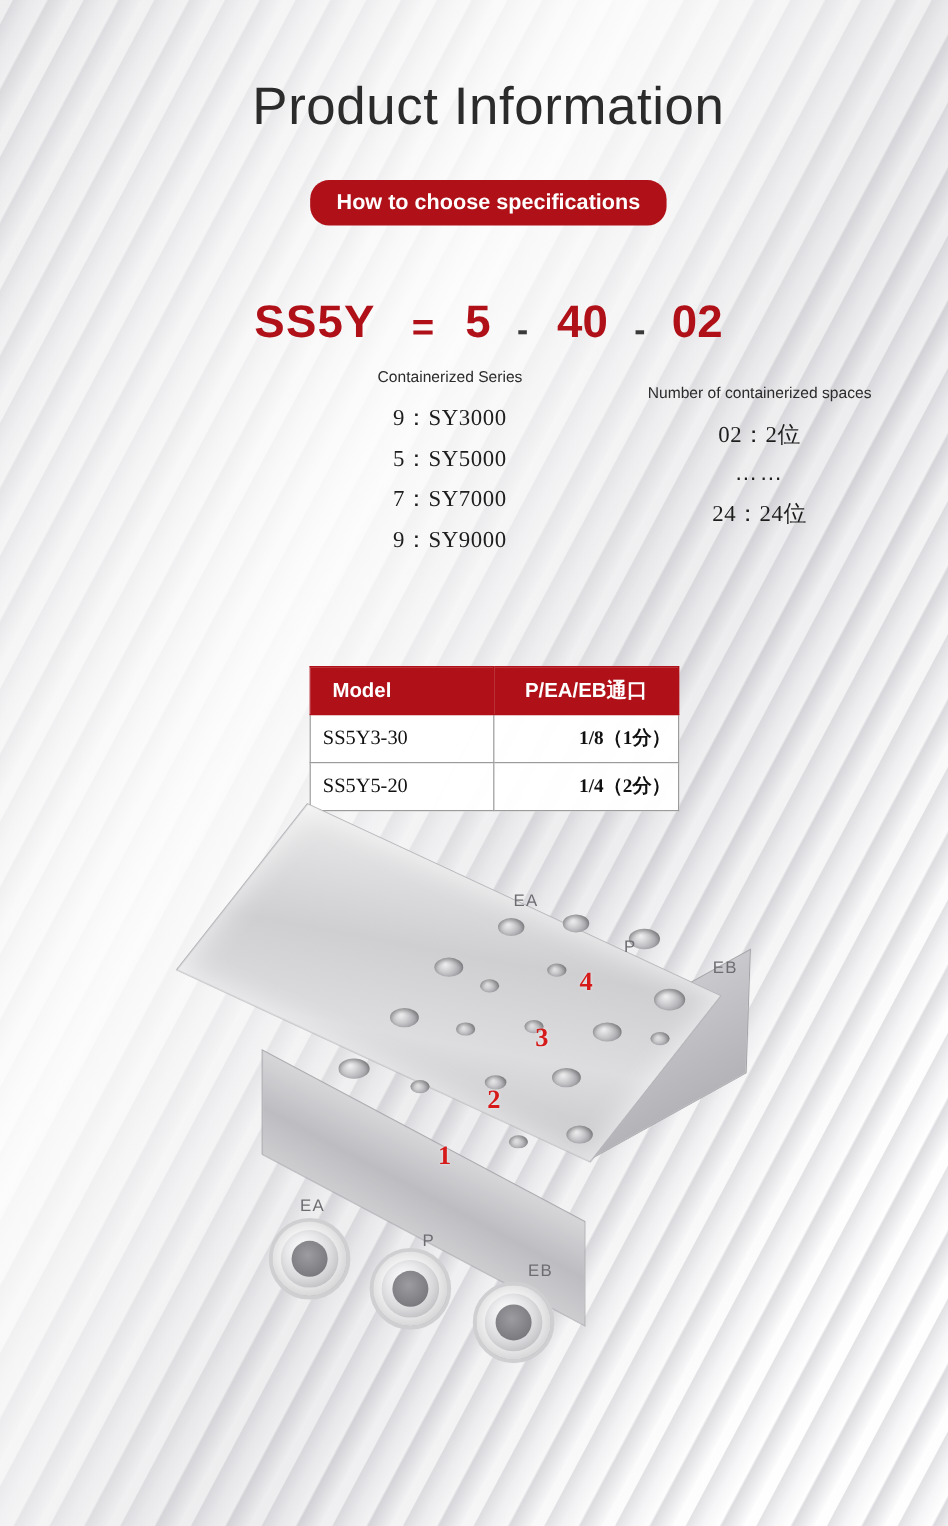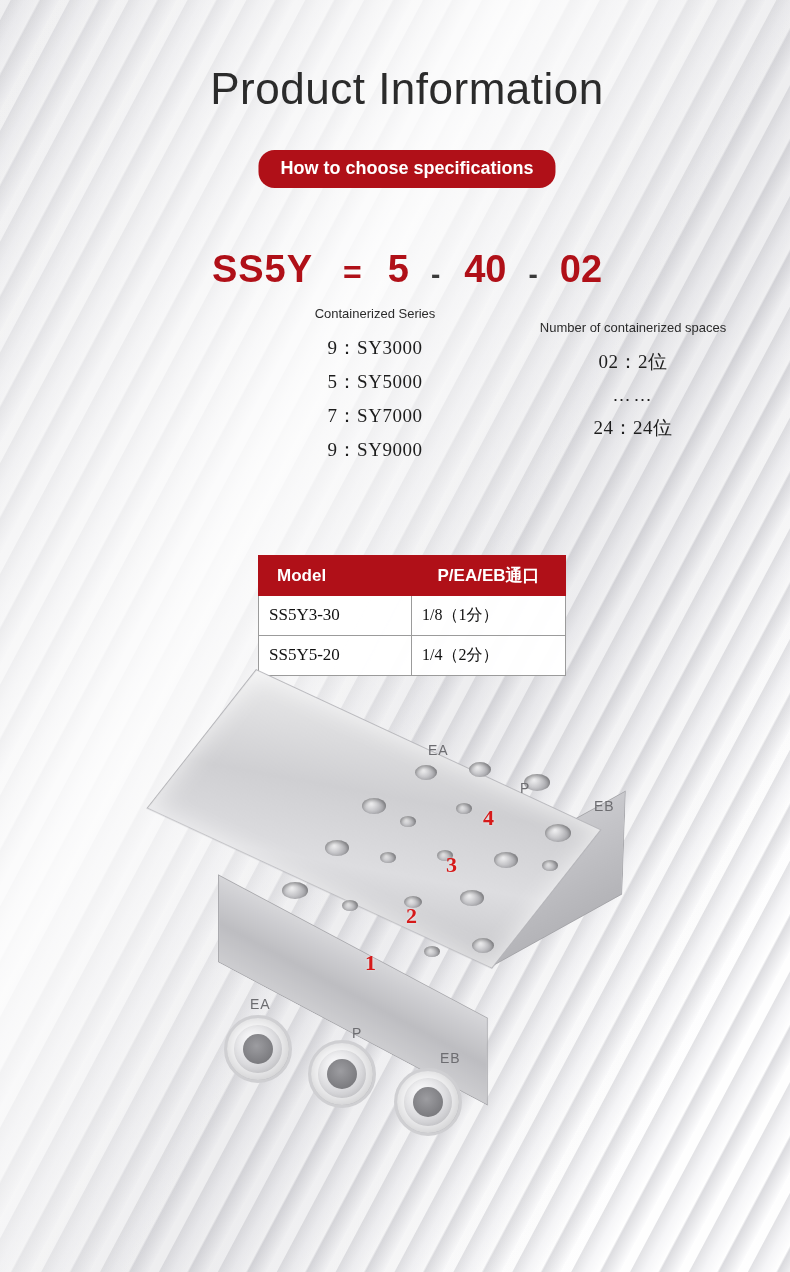--- a/index.html
+++ b/index.html
@@ -168,22 +168,23 @@
   .spec-table td {
     border: 1px solid #9b9b9b;
     font-family: "Liberation Serif", serif;
     font-size: 17px;
     color: #111111;
     padding: 6px 6px 7px 10px;
     height: 26px;
     background: rgba(255,255,255,0.8);
   }
   .spec-table td.td-val {
-    text-align: left;
+    text-align: right;
     font-size: 16px;
+    font-weight: bold;
   }
 
   
   .product {
     position: absolute;
     top: 700px;
     left: 150px;
     width: 520px;
     height: 470px;
   }

